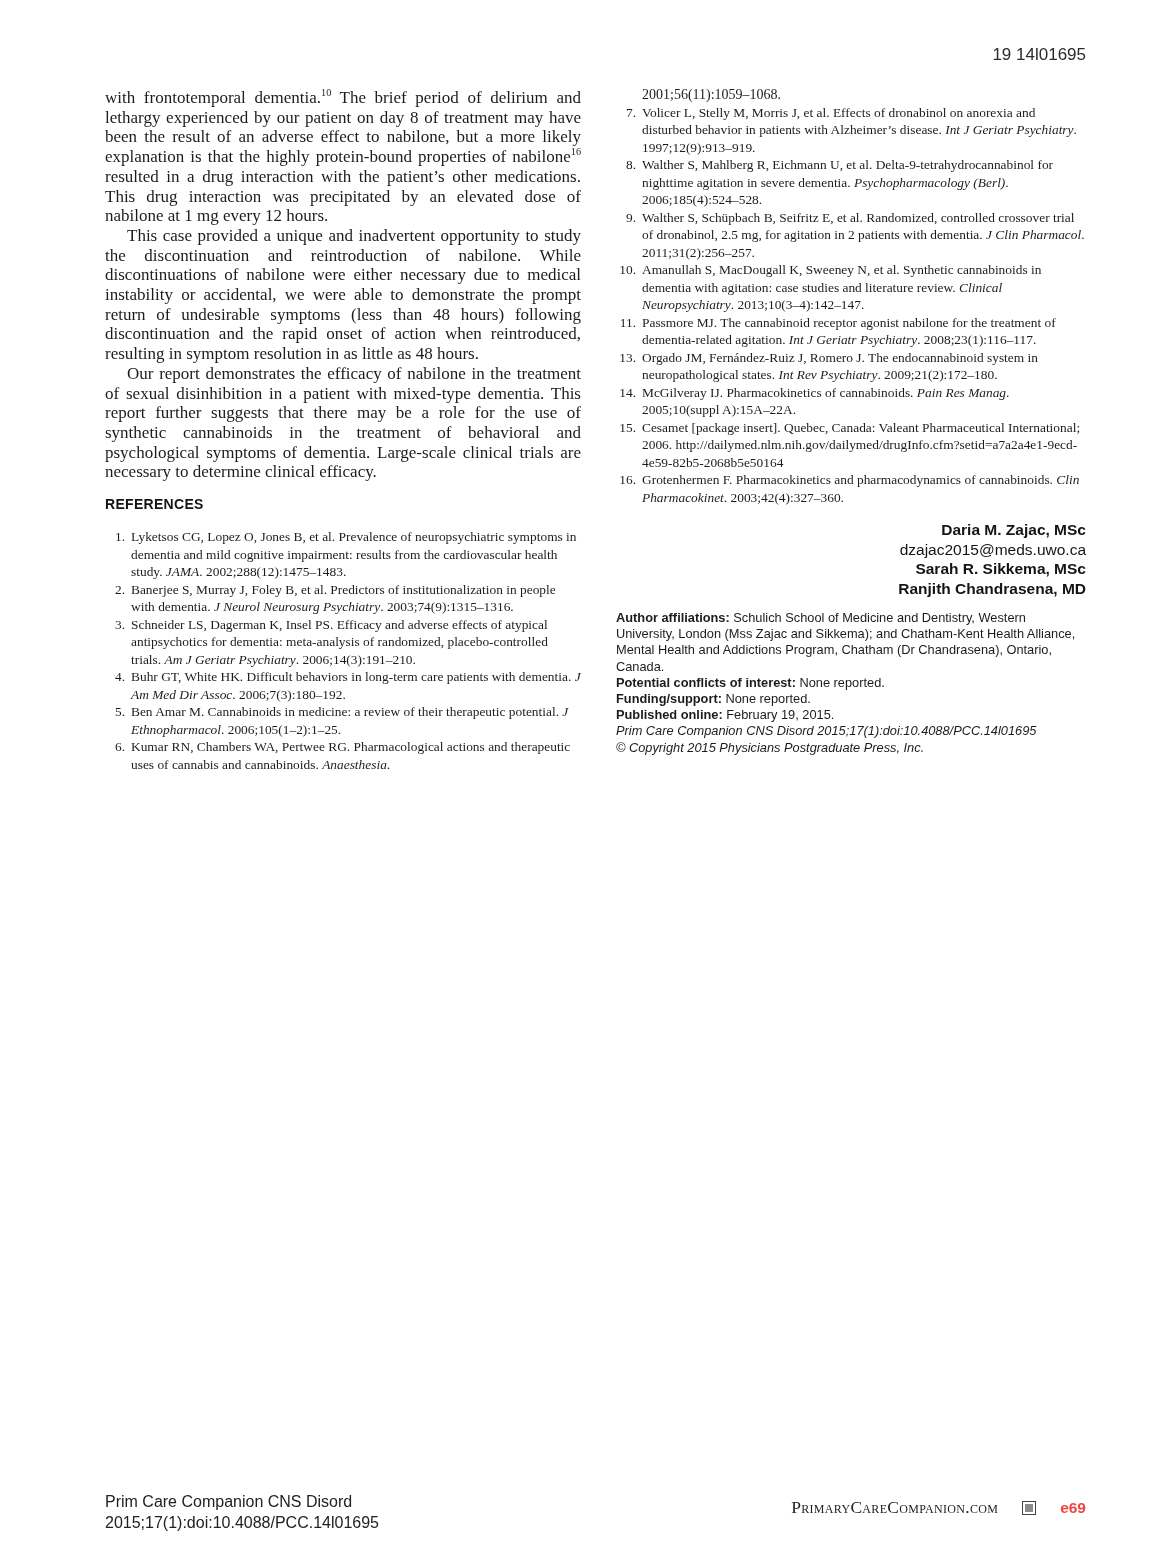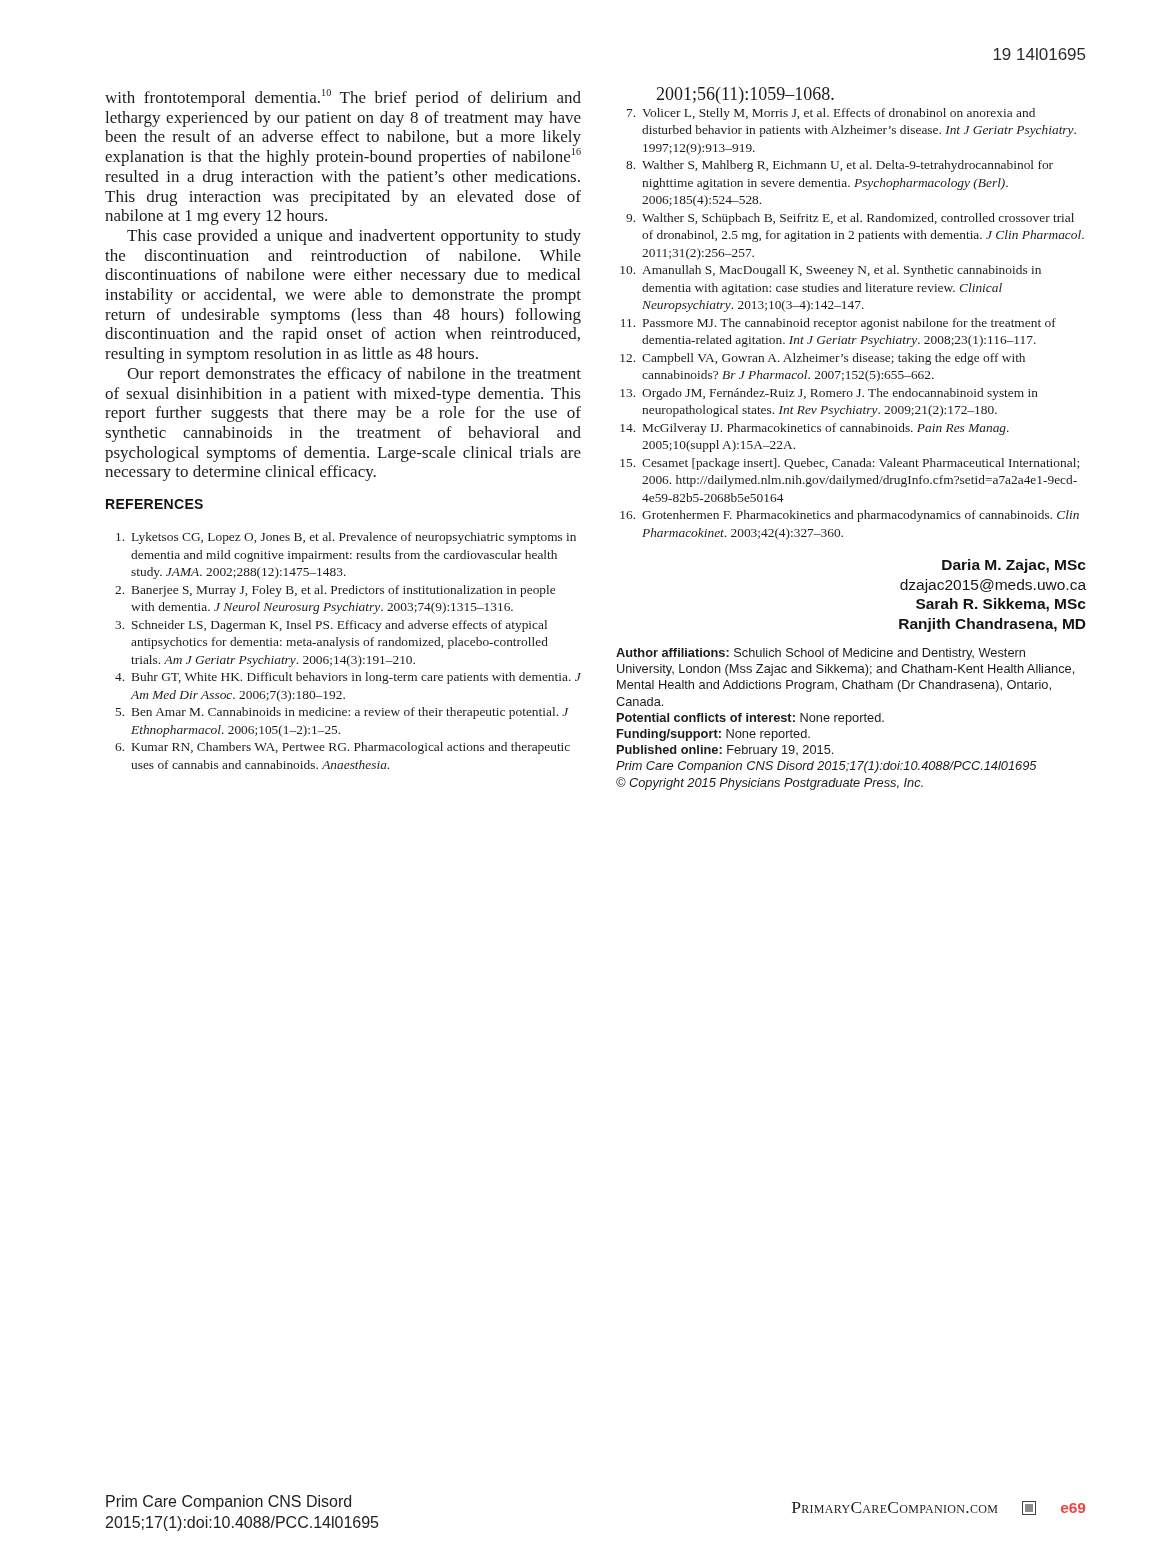--- a/index.html
+++ b/index.html
@@ -28,21 +28,21 @@
     margin:14px 0 16px 0; 
     font-family:"Liberation Sans", sans-serif;
     font-weight:700; font-size:14px; letter-spacing:0.3px; color:#141414;
   }
 
   .refs { font-size:13.4px; line-height:17.5px; }
   .ref-row { display:flex; }
   .ref-num { flex:0 0 auto; width:20px; text-align:right; margin-right:6px; }
   .ref-text { flex:1 1 auto; min-width:0; overflow-wrap:break-word; }
 
-  .ref-continuation { font-size:18px; line-height:17.5px; margin-left:40px; }
+  .ref-continuation { font-size:14px; line-height:17.5px; margin-left:26px; }
 
   .authors {
     margin-top:14px; text-align:right;
     font-family:"Liberation Sans", sans-serif;
     font-size:15.5px; line-height:19.5px; color:#141414;
   }
   .author-line.bold { font-weight:700; }
 
   .affiliations {
     margin-top:12px;
@@ -135,24 +135,20 @@
         </div>
         <div class="ref-row">
           <div class="ref-num">10.</div>
           <div class="ref-text"><span>Amanullah S, MacDougall K, Sweeney N, et al. Synthetic cannabinoids in dementia with agitation: case studies and literature review. </span><i>Clinical Neuropsychiatry</i><span>. 2013;10(3–4):142–147.</span></div>
         </div>
         <div class="ref-row">
           <div class="ref-num">11.</div>
           <div class="ref-text"><span>Passmore MJ. The cannabinoid receptor agonist nabilone for the treatment of dementia-related agitation. </span><i>Int J Geriatr Psychiatry</i><span>. 2008;23(1):116–117.</span></div>
         </div>
         <div class="ref-row">
-          <div class="ref-num">12.</div>
-          <div class="ref-text"><span>Campbell VA, Gowran A. Alzheimer’s disease; taking the edge off with cannabinoids? </span><i>Br J Pharmacol</i><span>. 2007;152(5):655–662.</span></div>
-        </div>
-        <div class="ref-row">
           <div class="ref-num">13.</div>
           <div class="ref-text"><span>Orgado JM, Fernández-Ruiz J, Romero J. The endocannabinoid system in neuropathological states. </span><i>Int Rev Psychiatry</i><span>. 2009;21(2):172–180.</span></div>
         </div>
         <div class="ref-row">
           <div class="ref-num">14.</div>
           <div class="ref-text"><span>McGilveray IJ. Pharmacokinetics of cannabinoids. </span><i>Pain Res Manag</i><span>. 2005;10(suppl A):15A–22A.</span></div>
         </div>
         <div class="ref-row">
           <div class="ref-num">15.</div>
           <div class="ref-text"><span>Cesamet [package insert]. Quebec, Canada: Valeant Pharmaceutical International; 2006. http://dailymed.nlm.nih.gov/dailymed/drugInfo.cfm?setid=a7a2a4e1-9ecd-4e59-82b5-2068b5e50164</span></div>

